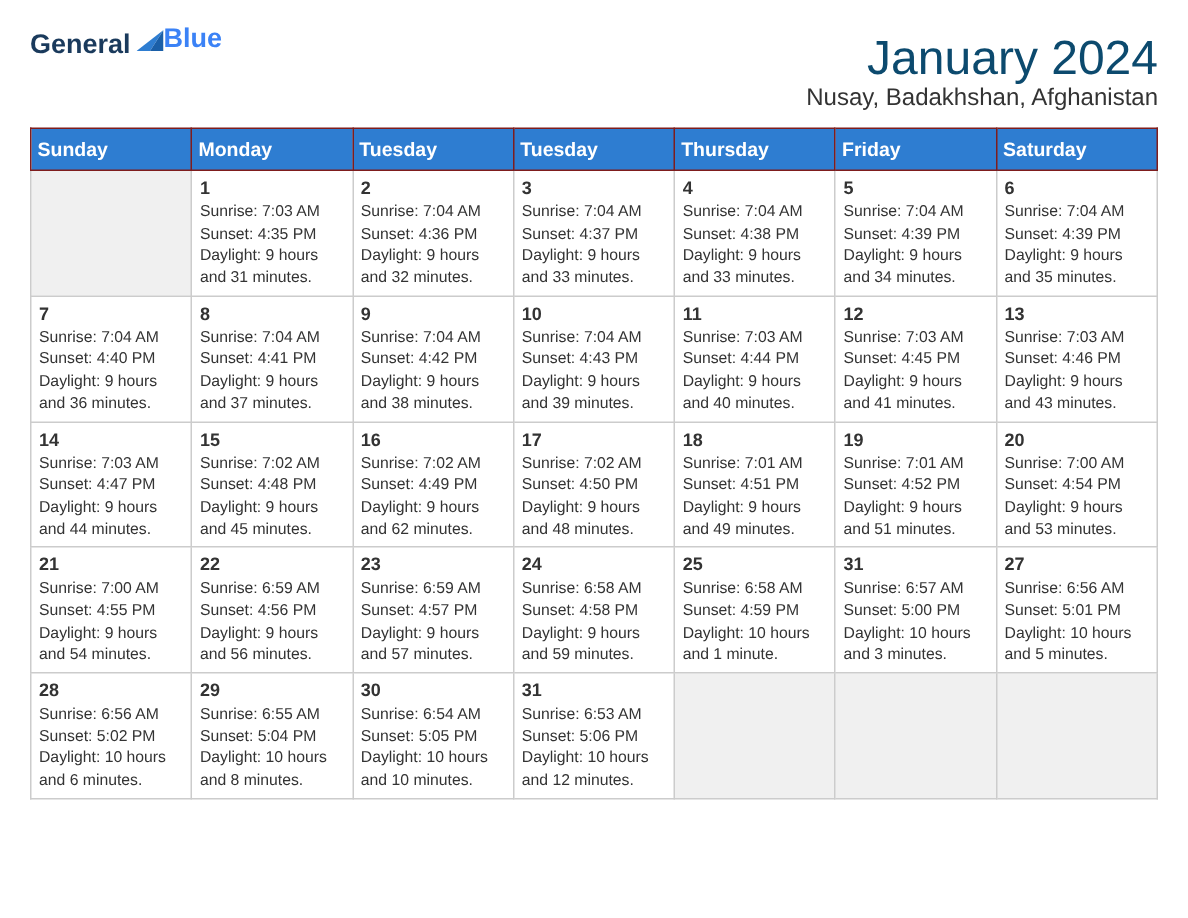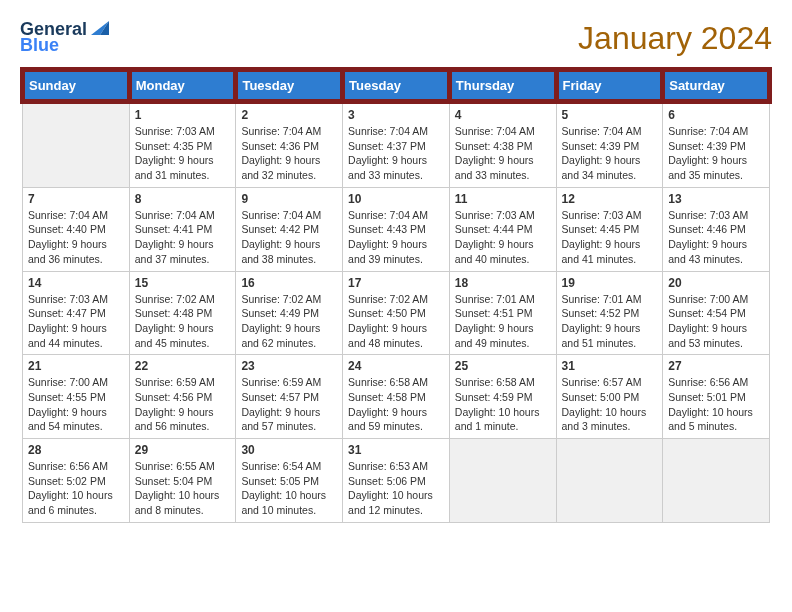--- a/index.html
+++ b/index.html
@@ -24,40 +24,40 @@
       font-size: 18px;
       font-weight: bold;
       color: #1a3a5c;
       line-height: 1.1;
     }
     .title-section {
       text-align: right;
     }
     .title-section h1 {
       font-size: 32px;
-      color: #a16207;
+      color: #0c4a6e;
       font-weight: normal;
     }
     .title-section h2 {
       font-size: 16px;
       color: #333;
       font-weight: normal;
     }
     .calendar {
       width: 100%;
       border-collapse: collapse;
       border: 1px solid #ccc;
     }
     .calendar th {
       background-color: #2e7dd1;
       color: #fff;
       padding: 6px 4px;
       text-align: left;
       font-size: 13px;
-      border: 5px solid #7f1d1d;
+      border: 1px solid #7f1d1d;
     }
     .calendar td {
       vertical-align: top;
       border: 1px solid #ccc;
       padding: 4px 5px;
       width: calc(100% / 7);
       min-height: 80px;
       font-size: 10.5px;
       color: #333;
     }
@@ -72,35 +72,36 @@
     }
     .empty-cell {
       background-color: #f0f0f0;
     }
   </style>
 </head>
 <body>
 
 <div class="header">
   <div class="logo">
-    <div style="display:flex; flex-direction:column; align-items:flex-start;">
+    <div style="display:flex; align-items:flex-start;">
       <div style="display:flex; align-items:center;">
         <span class="logo-text">General</span>
         <div style="display:inline-block; margin-left:4px; margin-top:-8px;">
           <svg width="18" height="22" viewBox="0 0 18 22">
             <polygon points="0,22 18,8 9,22" fill="#2e7dd1"></polygon>
             <polygon points="9,22 18,8 18,22" fill="#1a5fa8"></polygon>
           </svg>
         </div>
       </div>
       <span class="logo-text" style="color:#3b82f6; margin-top:-4px;">Blue</span>
     </div>
   </div>
   <div class="title-section">
     <h1>January 2024</h1>
+    <h2>Nusay, Badakhshan, Afghanistan</h2>
   </div>
 </div>
 
 <table class="calendar">
   <thead>
     <tr>
     <th>Sunday</th>
         <th>Monday</th>
         <th>Tuesday</th>
         <th>Tuesday</th>

